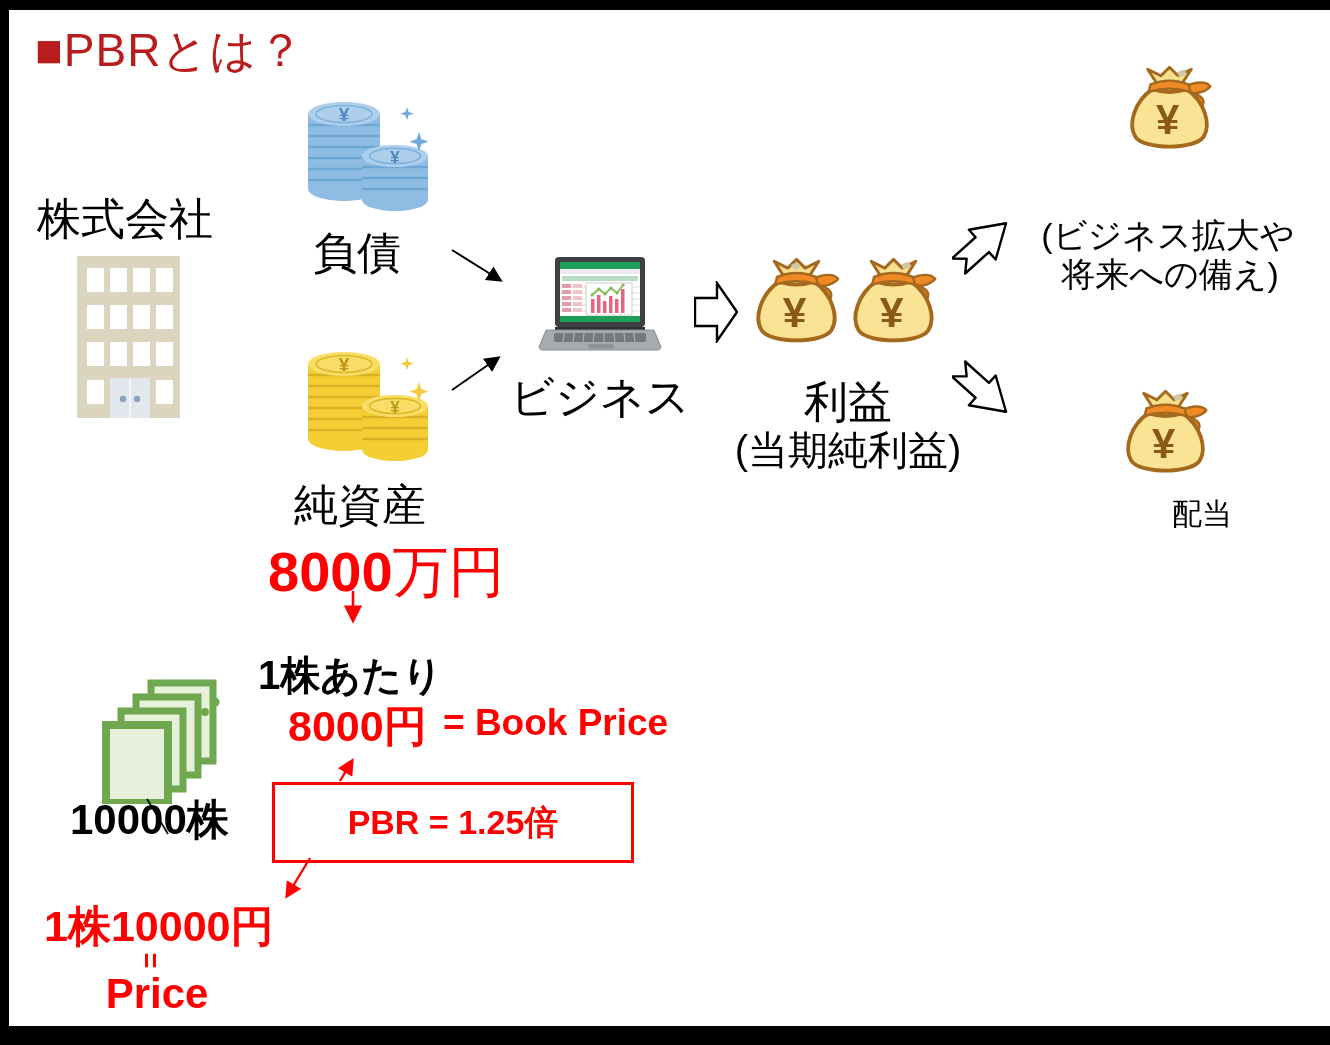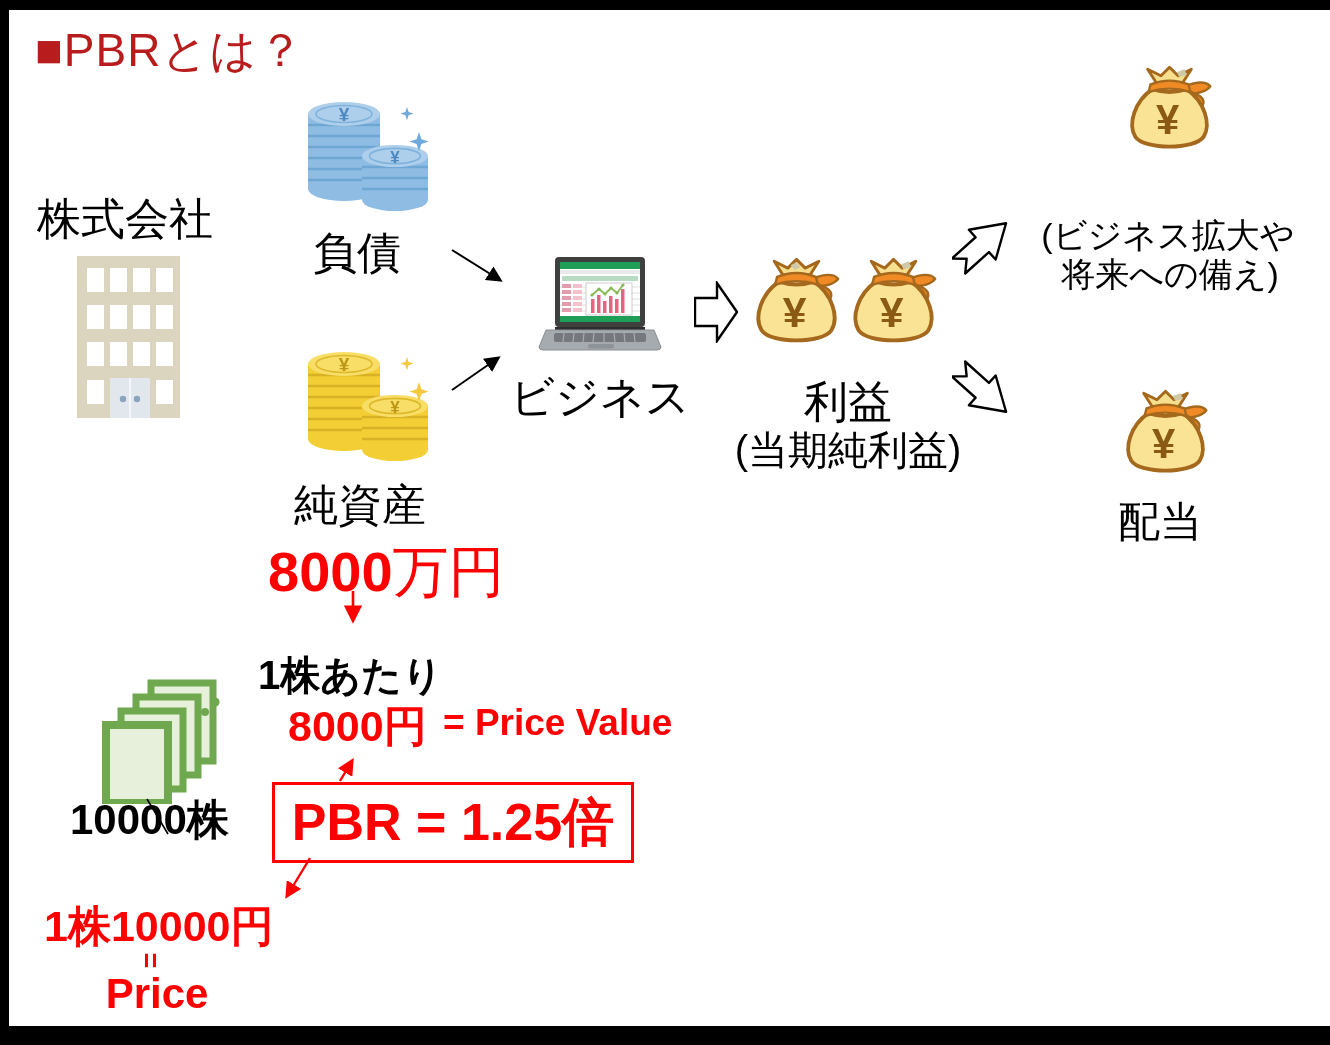--- a/index.html
+++ b/index.html
@@ -16,21 +16,21 @@
   .title{font-size:46px;color:#b91c1c;font-weight:400;letter-spacing:1px;}
   .company{font-size:44px;font-weight:400;color:#000;}
   .label-lg{font-size:44px;}
   .label-sm{font-size:34px;}
   .amount{font-size:56px;}
   .amount .num{font-weight:700;}
   .pbr-box{
     position:absolute;left:272px;top:782px;width:356px;height:75px;
     border:3px solid #ff0000;background:#fff;display:flex;align-items:center;justify-content:center;
   }
-  .pbr-box .formula{color:#ff0000;font-weight:700;font-size:52px;}
+  .pbr-box .formula{color:#ff0000;font-weight:700;font-size:34px;}
   .rot90{display:inline-block;transform:rotate(90deg);}
   svg{display:block;}
   #overlay{position:absolute;left:0;top:0;pointer-events:none;}
 </style>
 </head>
 <body>
 
 <div id="canvas">
 
   <div class="bar" style="left:0;top:0;width:1330px;height:10px;"></div>
@@ -258,21 +258,21 @@
     <svg width="95" height="94" viewBox="0 0 100 96">
       <path d="M36,18 L27,4 L41,11 L50,2 L59,11 L73,4 L64,18 Z" fill="#f6df8f" stroke="#a5691e" stroke-width="3" stroke-linejoin="round"></path>
       <polygon points="58,7 66,4 68,10 60,12" fill="#cfc9a8"></polygon>
       <path d="M66,22 Q86,14 93,22 Q87,30 68,30 Z" fill="#f08a24" stroke="#a5691e" stroke-width="2.5" stroke-linejoin="round"></path>
       <path d="M66,26 Q90,32 85,42 Q74,40 64,32 Z" fill="#f08a24" stroke="#a5691e" stroke-width="2.5" stroke-linejoin="round"></path>
       <path d="M32,25 C13,38 6,62 14,75 C23,89 77,89 86,75 C94,62 87,38 68,25 Q50,31 32,25 Z" fill="#fae394" stroke="#a5691e" stroke-width="4" stroke-linejoin="round"></path>
       <path d="M30,20 Q50,12 70,20 L72,28 Q50,21 28,28 Z" fill="#f08a24" stroke="#a5691e" stroke-width="2.5" stroke-linejoin="round"></path>
       <text x="48" y="72" font-size="44" font-weight="700" fill="#8a5a14" text-anchor="middle">¥</text>
     </svg>
   </div>
-  <div class="abs jp center" style="left:1160px;top:494px;font-size:42px;font-family:Liberation Mono, monospace;">配当</div>
+  <div class="abs jp center" style="left:1202px;top:494px;font-size:30px;font-family:Liberation Mono, monospace;">配当</div>
 
   <div class="abs" style="left:102px;top:678px;">
     <svg width="118" height="126" viewBox="0 0 118 126">
       <g fill="#e7f0db" stroke="#6fa84f" stroke-width="7">
         <rect x="49" y="5" width="62" height="78"></rect>
         <rect x="34" y="19" width="62" height="78"></rect>
         <rect x="19" y="33" width="62" height="78"></rect>
         <rect x="4" y="47" width="62" height="78" stroke-width="8"></rect>
       </g>
       <circle cx="103" cy="34" r="4" fill="#6fa84f"></circle>
@@ -281,21 +281,21 @@
   </div>
 
   <div class="abs bold" style="left:70px;top:792px;font-size:42px;color:#000;">10000株</div>
 
   <div class="abs bold red" style="left:44px;top:898px;font-size:43px;">1株10000円</div>
   <div class="abs bold red rot90" style="left:142px;top:945px;font-size:27px;">=</div>
   <div class="abs bold red center" style="left:157px;top:970px;font-size:42px;">Price</div>
 
   <div class="abs bold" style="left:258px;top:648px;font-size:40px;color:#000;">1株あたり</div>
   <div class="abs bold red" style="left:288px;top:698px;font-size:43px;"><span>8000</span><span>円</span></div>
-  <div class="abs bold red" style="left:443px;top:702px;font-size:37px;">= Price Value</div>
+  <div class="abs bold red" style="left:443px;top:702px;font-size:37px;">= Book Price</div>
 
   <div class="pbr-box">
     <span class="formula">PBR = 1.25倍</span>
   </div>
 
   <svg id="overlay" width="1330" height="1045" viewBox="0 0 1330 1045">
     <defs>
       <marker id="headB" viewBox="0 0 10 10" refX="8" refY="5" markerWidth="8" markerHeight="8" orient="auto">
         <path d="M0,0 L10,5 L0,10 z" fill="#000000"></path>
       </marker>

